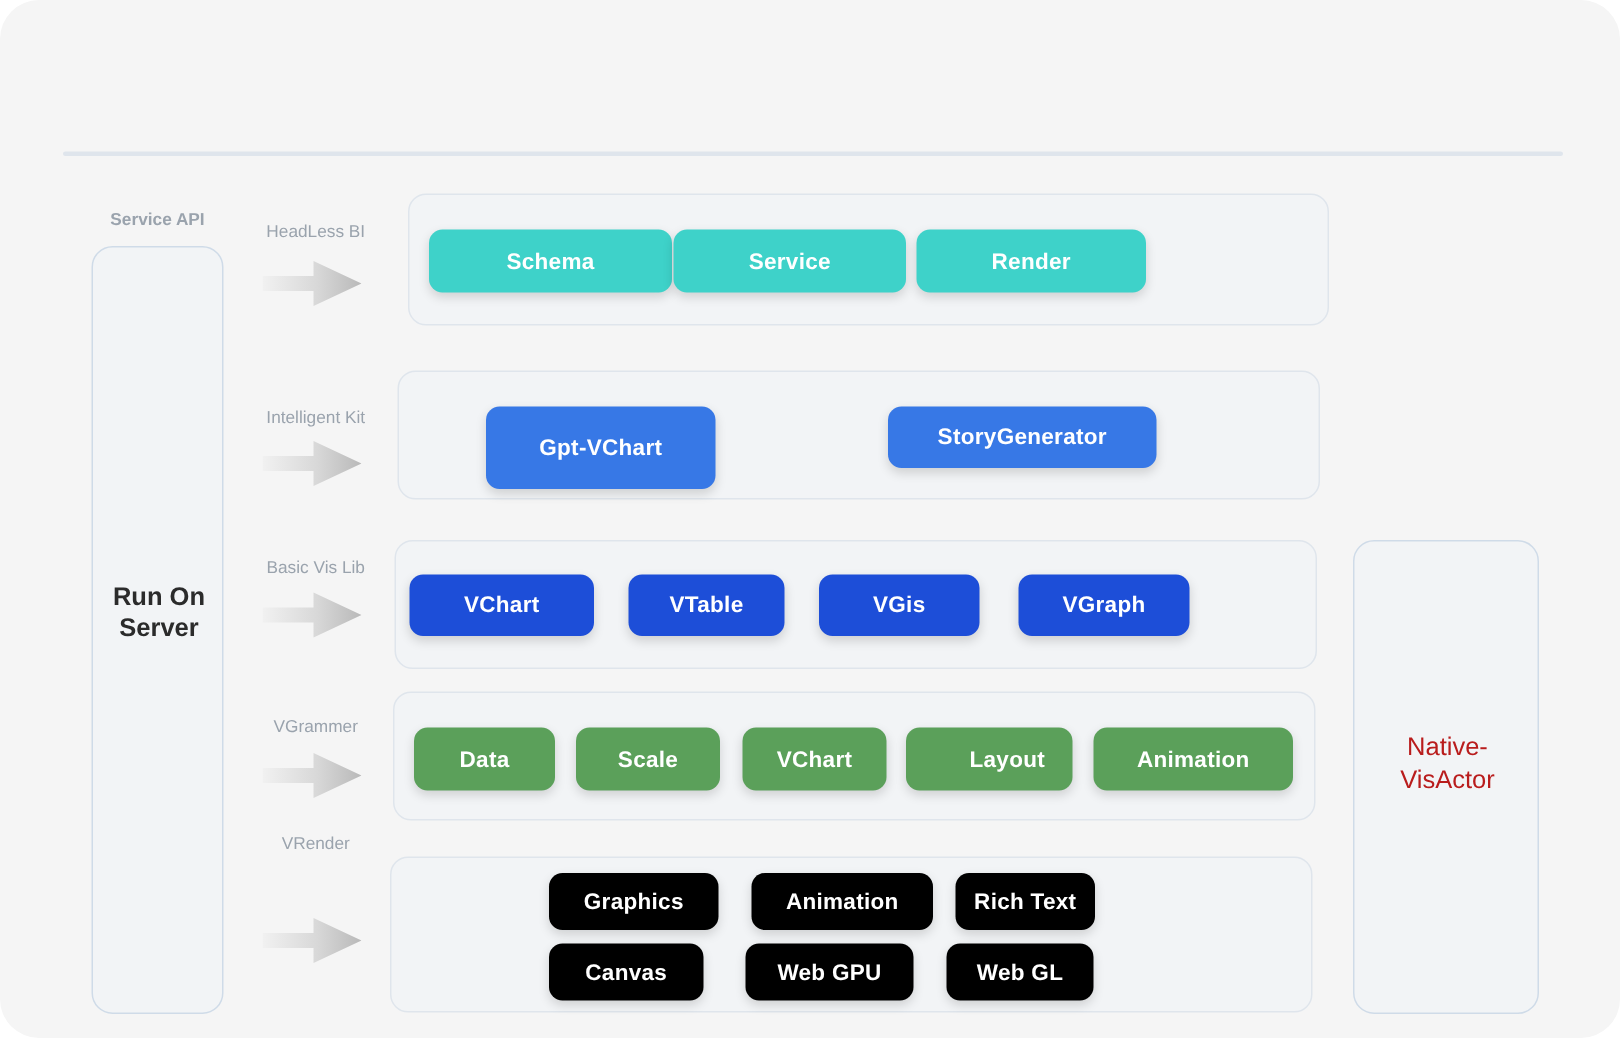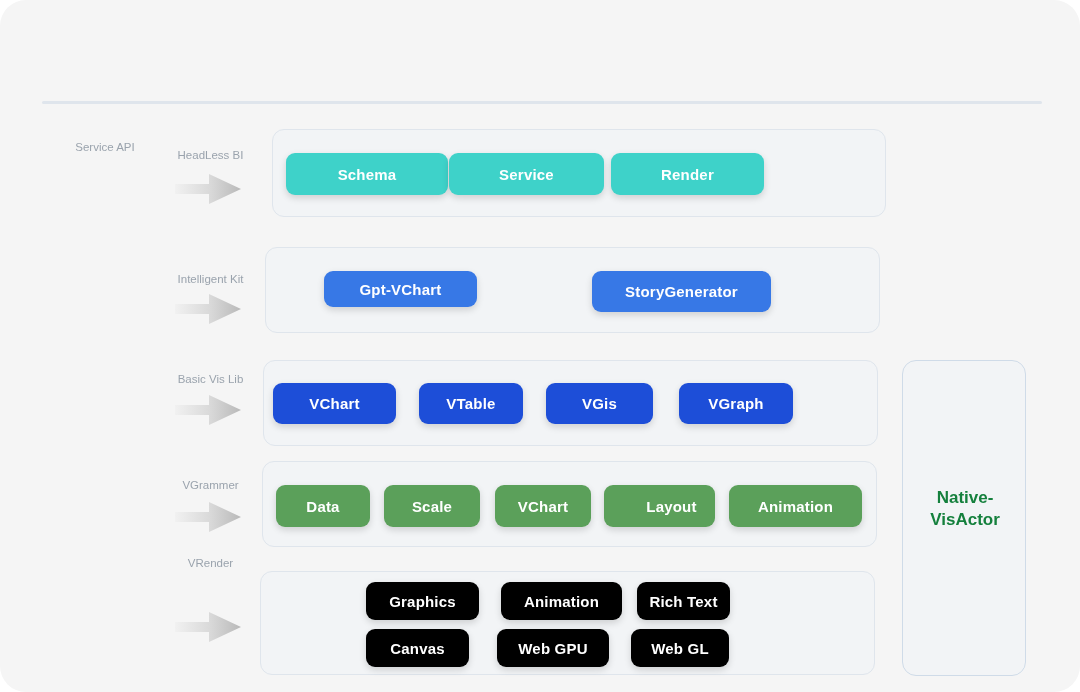--- a/index.html
+++ b/index.html
@@ -79,21 +79,21 @@
     color: #2b2b2b;
     line-height: 21px;
   }
   #service-api-label {
     position: absolute;
     left: 61px; top: 141px;
     width: 88px;
     text-align: center;
     font-size: 11.5px;
     color: #9aa3ad;
-    font-weight: 400;
+    font-weight: 700;
   }
 
   
   .layer-tag {
     position: absolute;
     left: 163px;
     width: 95px;
     text-align: center;
     font-size: 11.5px;
     color: #9aa3ad;
@@ -141,35 +141,39 @@
     background: #f2f4f6;
     border: 1px solid #cfdbe8;
     border-radius: 14px;
   }
   #native-panel-label {
     position: absolute;
     left: 0; top: 126px;
     width: 124px;
     text-align: center;
     font-size: 17px;
-    font-weight: 700;
-    color: #15803d;
+    font-weight: 400;
+    color: #b91c1c;
     line-height: 22px;
     white-space: pre-line;
   }
 </style>
 </head>
 <body>
 
 <div id="page">
 
 
   <div id="divider"></div>
 
   <div id="service-api-label">Service API</div>
+  <div id="run-on-server">
+    <div id="run-on-server-label">Run On
+Server</div>
+  </div>
 
   <div id="layers-root">
       <div class="layer-tag" style="top: 149px;">HeadLess BI</div>
       <div class="layer-arrow" style="top: 172px;"><svg viewBox="0 0 66 34" width="66" height="34">
           <defs>
             <linearGradient id="arrowgrad0" x1="0" y1="0" x2="1" y2="0">
               <stop offset="0%" stop-color="#f1f1f1"></stop>
               <stop offset="55%" stop-color="#d8d8d8"></stop>
               <stop offset="100%" stop-color="#b9b9b9"></stop>
             </linearGradient>
@@ -191,21 +195,21 @@
           <defs>
             <linearGradient id="arrowgrad1" x1="0" y1="0" x2="1" y2="0">
               <stop offset="0%" stop-color="#f1f1f1"></stop>
               <stop offset="55%" stop-color="#d8d8d8"></stop>
               <stop offset="100%" stop-color="#b9b9b9"></stop>
             </linearGradient>
           </defs>
           <path d="M0,12 L34,12 L34,2 L66,17 L34,32 L34,22 L0,22 Z" fill="url(#arrowgrad1)"></path>
         </svg></div>
       <div class="layer-panel" style="left: 265px; top: 247px; width: 615px; height: 86px;"></div>
-      <div class="chip chip-blue" style="left: 324px; top: 271px; width: 153px; height: 36px; align-items: center;">
+      <div class="chip chip-blue" style="left: 324px; top: 271px; width: 153px; height: 55px; align-items: center;">
         <span>Gpt-VChart</span>
       </div>
       <div class="chip chip-blue" style="left: 592px; top: 271px; width: 179px; height: 41px;">
         <span>StoryGenerator</span>
       </div>
       <div class="layer-tag" style="top: 373px;">Basic Vis Lib</div>
       <div class="layer-arrow" style="top: 393px;"><svg viewBox="0 0 66 34" width="66" height="34">
           <defs>
             <linearGradient id="arrowgrad2" x1="0" y1="0" x2="1" y2="0">
               <stop offset="0%" stop-color="#f1f1f1"></stop>

